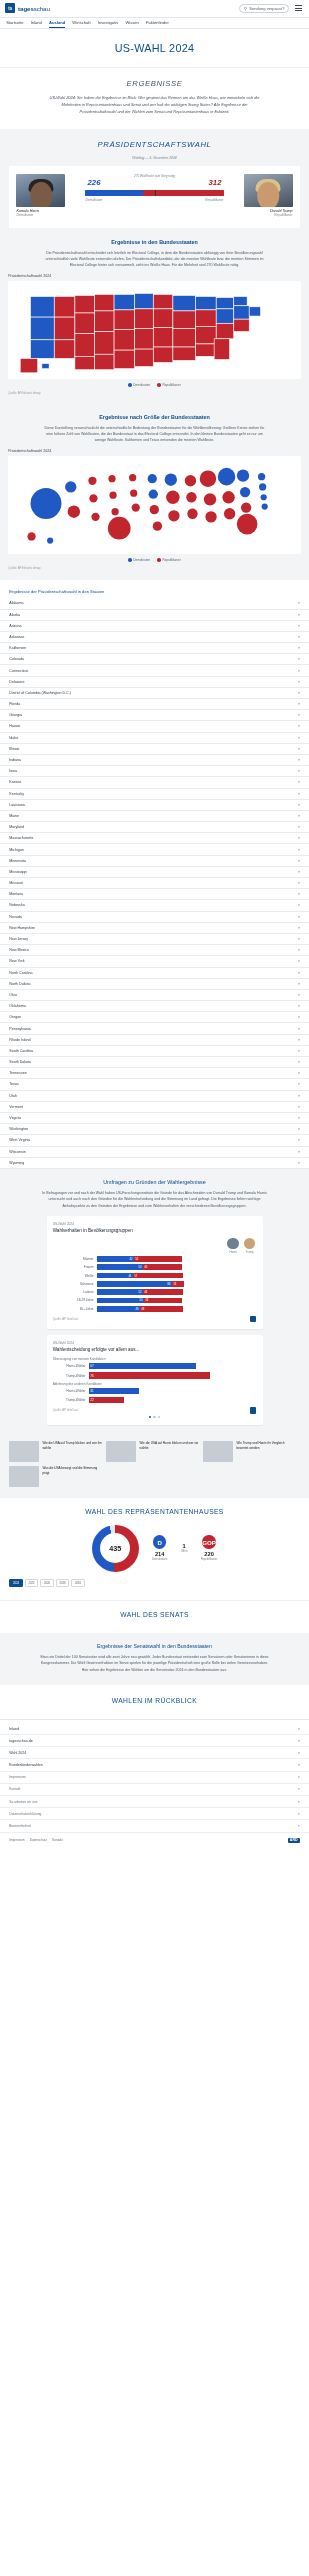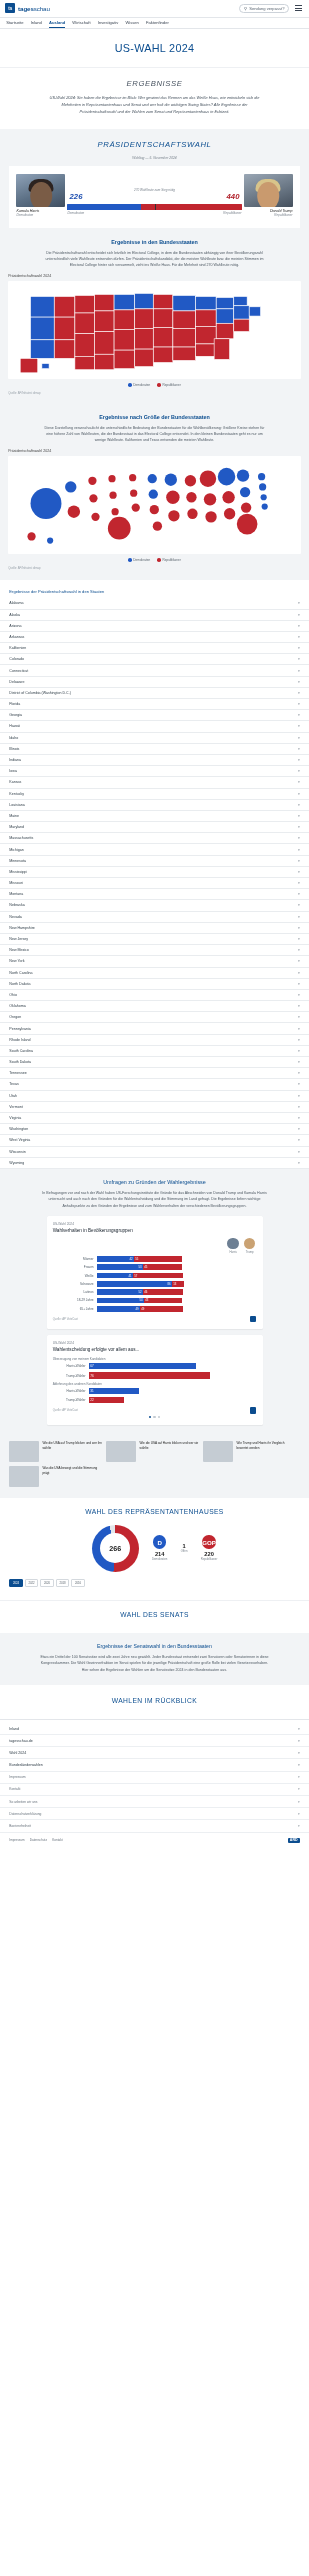--- a/index.html
+++ b/index.html
@@ -62,21 +62,21 @@
   }
   .section-title.blue { color:#0b4d8f; }
   .lead {
     font-size:3.9px; line-height:1.75; color:#44505c; text-align:center;
     max-width:216px; margin:0 auto;
   }
 
   
   .pres-wrap { background:#ffffff; padding:8.2px 7.2px 10.3px; }
   .pres-sub { text-align:center; font-size:3.3px; color:#7b848e; margin-bottom:5.2px; }
-  .cands { display:flex; justify-content:space-between; align-items:flex-end; gap:2px; }
+  .cands { display:flex; justify-content:space-between; gap:20px; }
   .cand { width:49px; }
   .cand .photo {
     width:49px; height:33px; border-radius:1px; overflow:hidden; position:relative;
     background:#c9ced4;
   }
   .cand .photo.harris { background:linear-gradient(160deg,#8fa2b8 0%,#5d7186 55%,#3f4e60 100%); }
   .cand .photo.trump  { background:linear-gradient(160deg,#9aa7b5 0%,#6b7886 55%,#45505d 100%); }
   .cand .photo .face {
     position:absolute; left:50%; top:8.2px; width:21.6px; height:27px;
     transform:translateX(-50%); border-radius:50% 50% 45% 45%;
@@ -273,21 +273,21 @@
               <div class="face"></div>
           </div>
           <div class="name">Kamala Harris</div>
           <div class="party">Demokraten</div>
         </div>
 
         <div class="center-score">
           <div class="needed">270 Wahlleute zum Sieg nötig</div>
           <div class="evs">
             <span class="dem">226</span>
-            <span class="rep">440</span>
+            <span class="rep">312</span>
           </div>
           <div class="bar-track">
             <div class="bar-dem" style="width:42%"></div>
             <div class="bar-rep" style="width:58%"></div>
             <div class="bar-mid"></div>
           </div>
           <div class="bar-caption">
             <span>Demokraten</span>
             <span>Republikaner</span>
           </div>
@@ -754,21 +754,21 @@
     <div class="teaser">
       <div class="tim"></div>
       <div class="tx">Was die USA bewegt und die Stimmung prägt</div>
     </div>
   </div>
 
   <div class="housewrap">
     <h2>WAHL DES REPRÄSENTANTENHAUSES</h2>
     <div class="donutrow">
       <div class="donut">
-        <div class="mid">266</div>
+        <div class="mid">435</div>
       </div>
       <div class="seatcol">
         <div class="pbadge d">D</div>
         <div class="num">214</div>
         <div class="lbl">Demokraten</div>
       </div>
       <div class="offen">
         <div class="num">1</div>
         <div class="lbl">Offen</div>
       </div>

